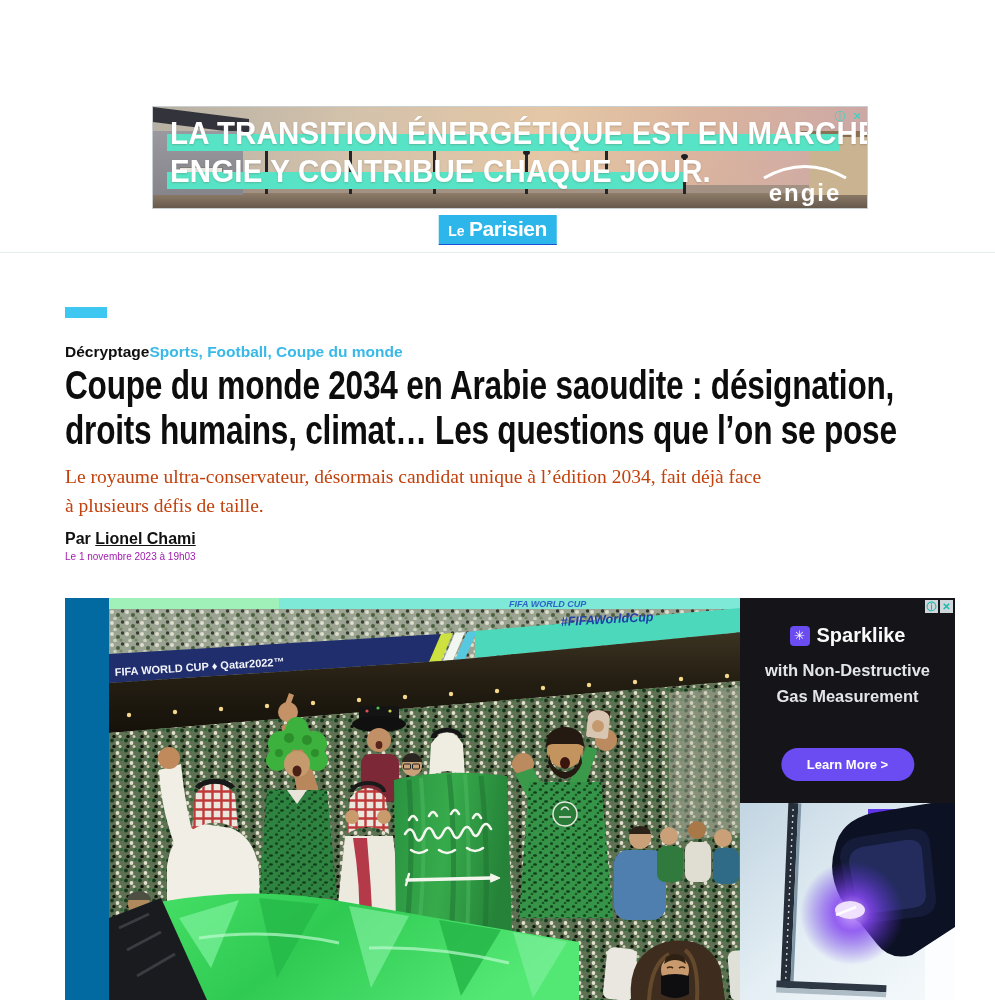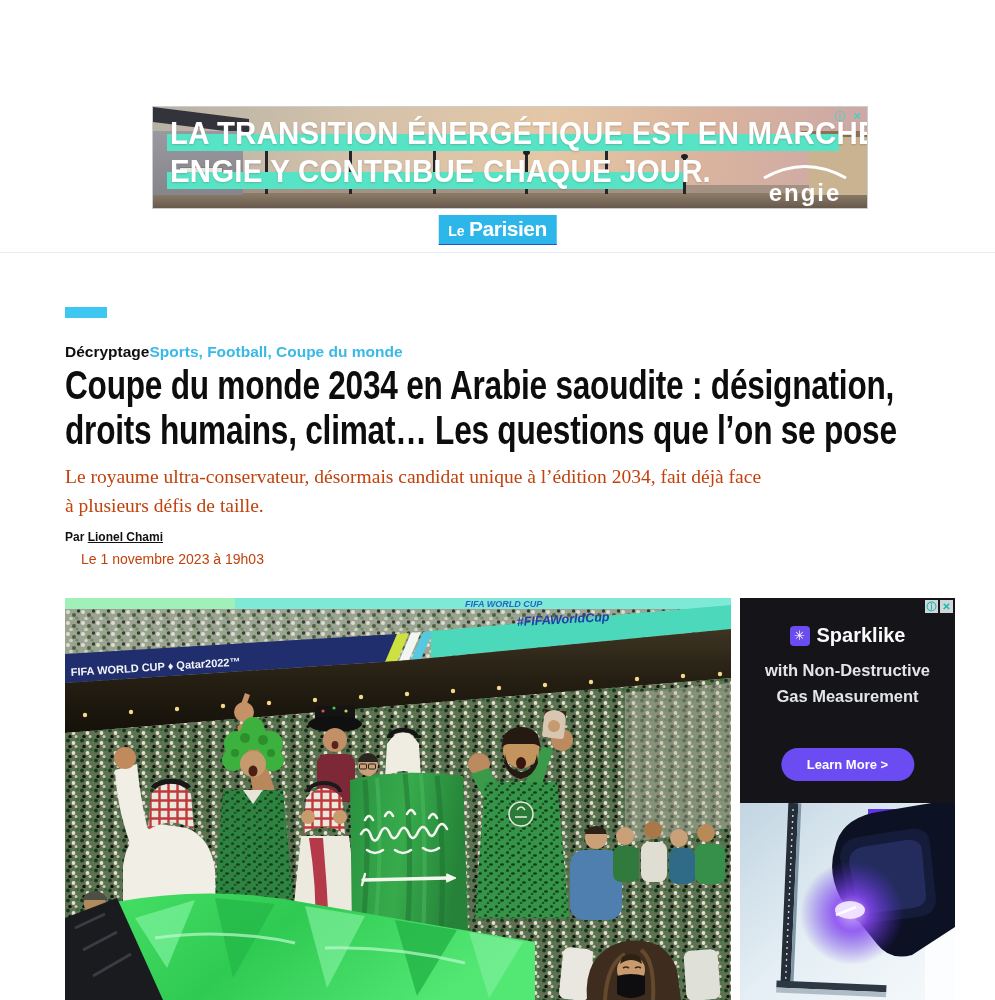--- a/index.html
+++ b/index.html
@@ -45,26 +45,26 @@
   .article-head{position:absolute;left:65px;top:307px;width:900px;height:280px;}
   .kicker-bar{position:absolute;left:0;top:0;width:42px;height:11px;background:#3ec7f0;}
   .kicker-row{position:absolute;left:0;top:24px;display:flex;align-items:baseline;}
   .kicker{font-size:15.5px;font-weight:800;color:#0f0f0f;}
   .tags{font-size:15.5px;font-weight:700;color:#38b9e8;cursor:pointer;margin-top:12px;}
   .headline{position:absolute;left:0;top:56px;margin:0;font-size:40px;font-weight:800;color:#0d0d0d;
             line-height:1.12;transform:scaleX(0.79);transform-origin:left top;}
   .headline span{display:block;white-space:nowrap;letter-spacing:-0.3px;}
   .standfirst{position:absolute;left:0;top:155px;width:700px;margin:0;
               font-family:"Liberation Serif",serif;font-size:19.5px;line-height:1.5;color:#c2410c;}
-  .byline{position:absolute;left:0;top:223px;font-size:12px;font-weight:700;color:#111;}
+  .byline{position:absolute;left:0;top:223px;font-size:16px;font-weight:700;color:#111;}
   .byline a{color:#111;text-decoration:underline;cursor:pointer;}
-  .date{position:absolute;left:16px;top:244px;font-size:14px;color:#c2410c;}
+  .date{position:absolute;left:0;top:244px;font-size:10px;color:#a21caf;}
 
   
-  .hero{position:absolute;left:65px;top:598px;width:666px;height:402px;overflow:hidden;background:#0369a1;}
+  .hero{position:absolute;left:65px;top:598px;width:666px;height:402px;overflow:hidden;background:#0369a1;padding-left:44px;}
   .hero svg{display:block;}
 
   
   .side-ad{position:absolute;left:740px;top:598px;width:215px;height:402px;overflow:hidden;cursor:pointer;}
   .sa-dark{position:absolute;left:0;top:0;width:215px;height:205px;background:#141419;}
   .sa-ctrl{position:absolute;top:2px;right:2px;display:flex;gap:2px;z-index:5;}
   .sa-ctrl span{width:13px;height:13px;background:#cfd7da;color:#17b9ac;font-size:10px;line-height:13px;
                 text-align:center;font-weight:700;cursor:pointer;}
   .sa-brand{position:absolute;top:26px;left:0;width:100%;display:flex;justify-content:center;align-items:center;gap:7px;}
   .sa-logo-icon{width:20px;height:20px;border-radius:4px;background:#6a4cf0;color:#fff;font-size:13px;

